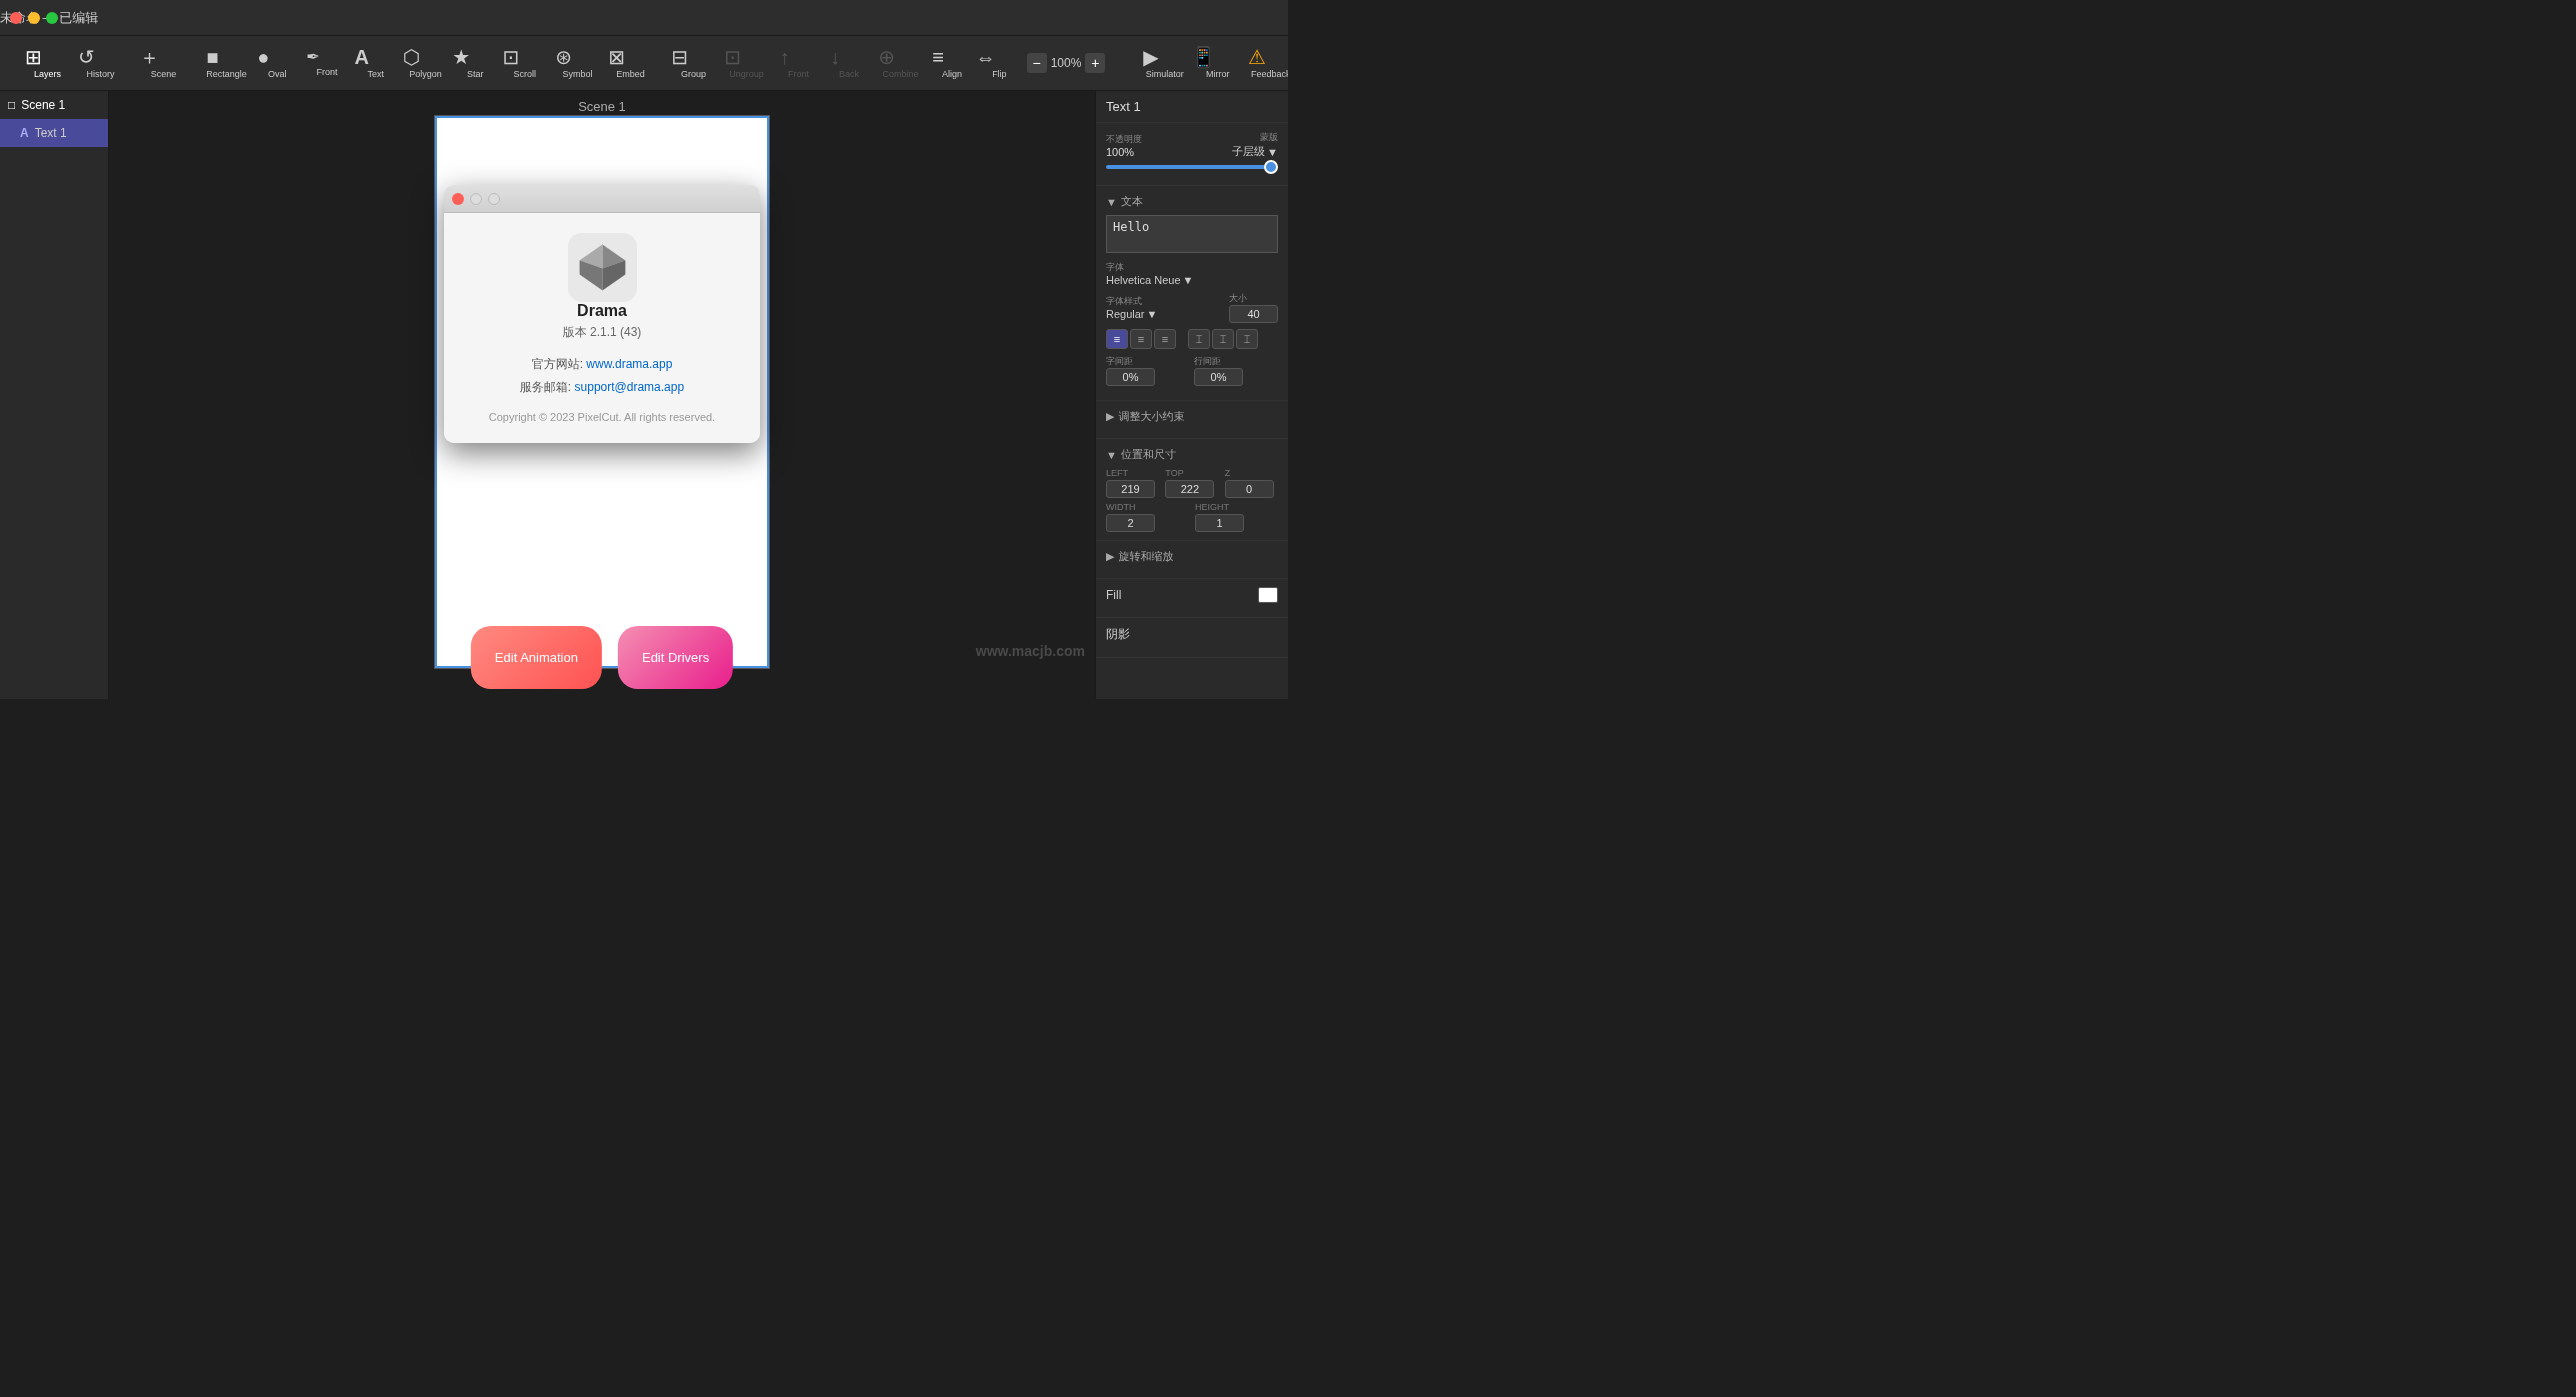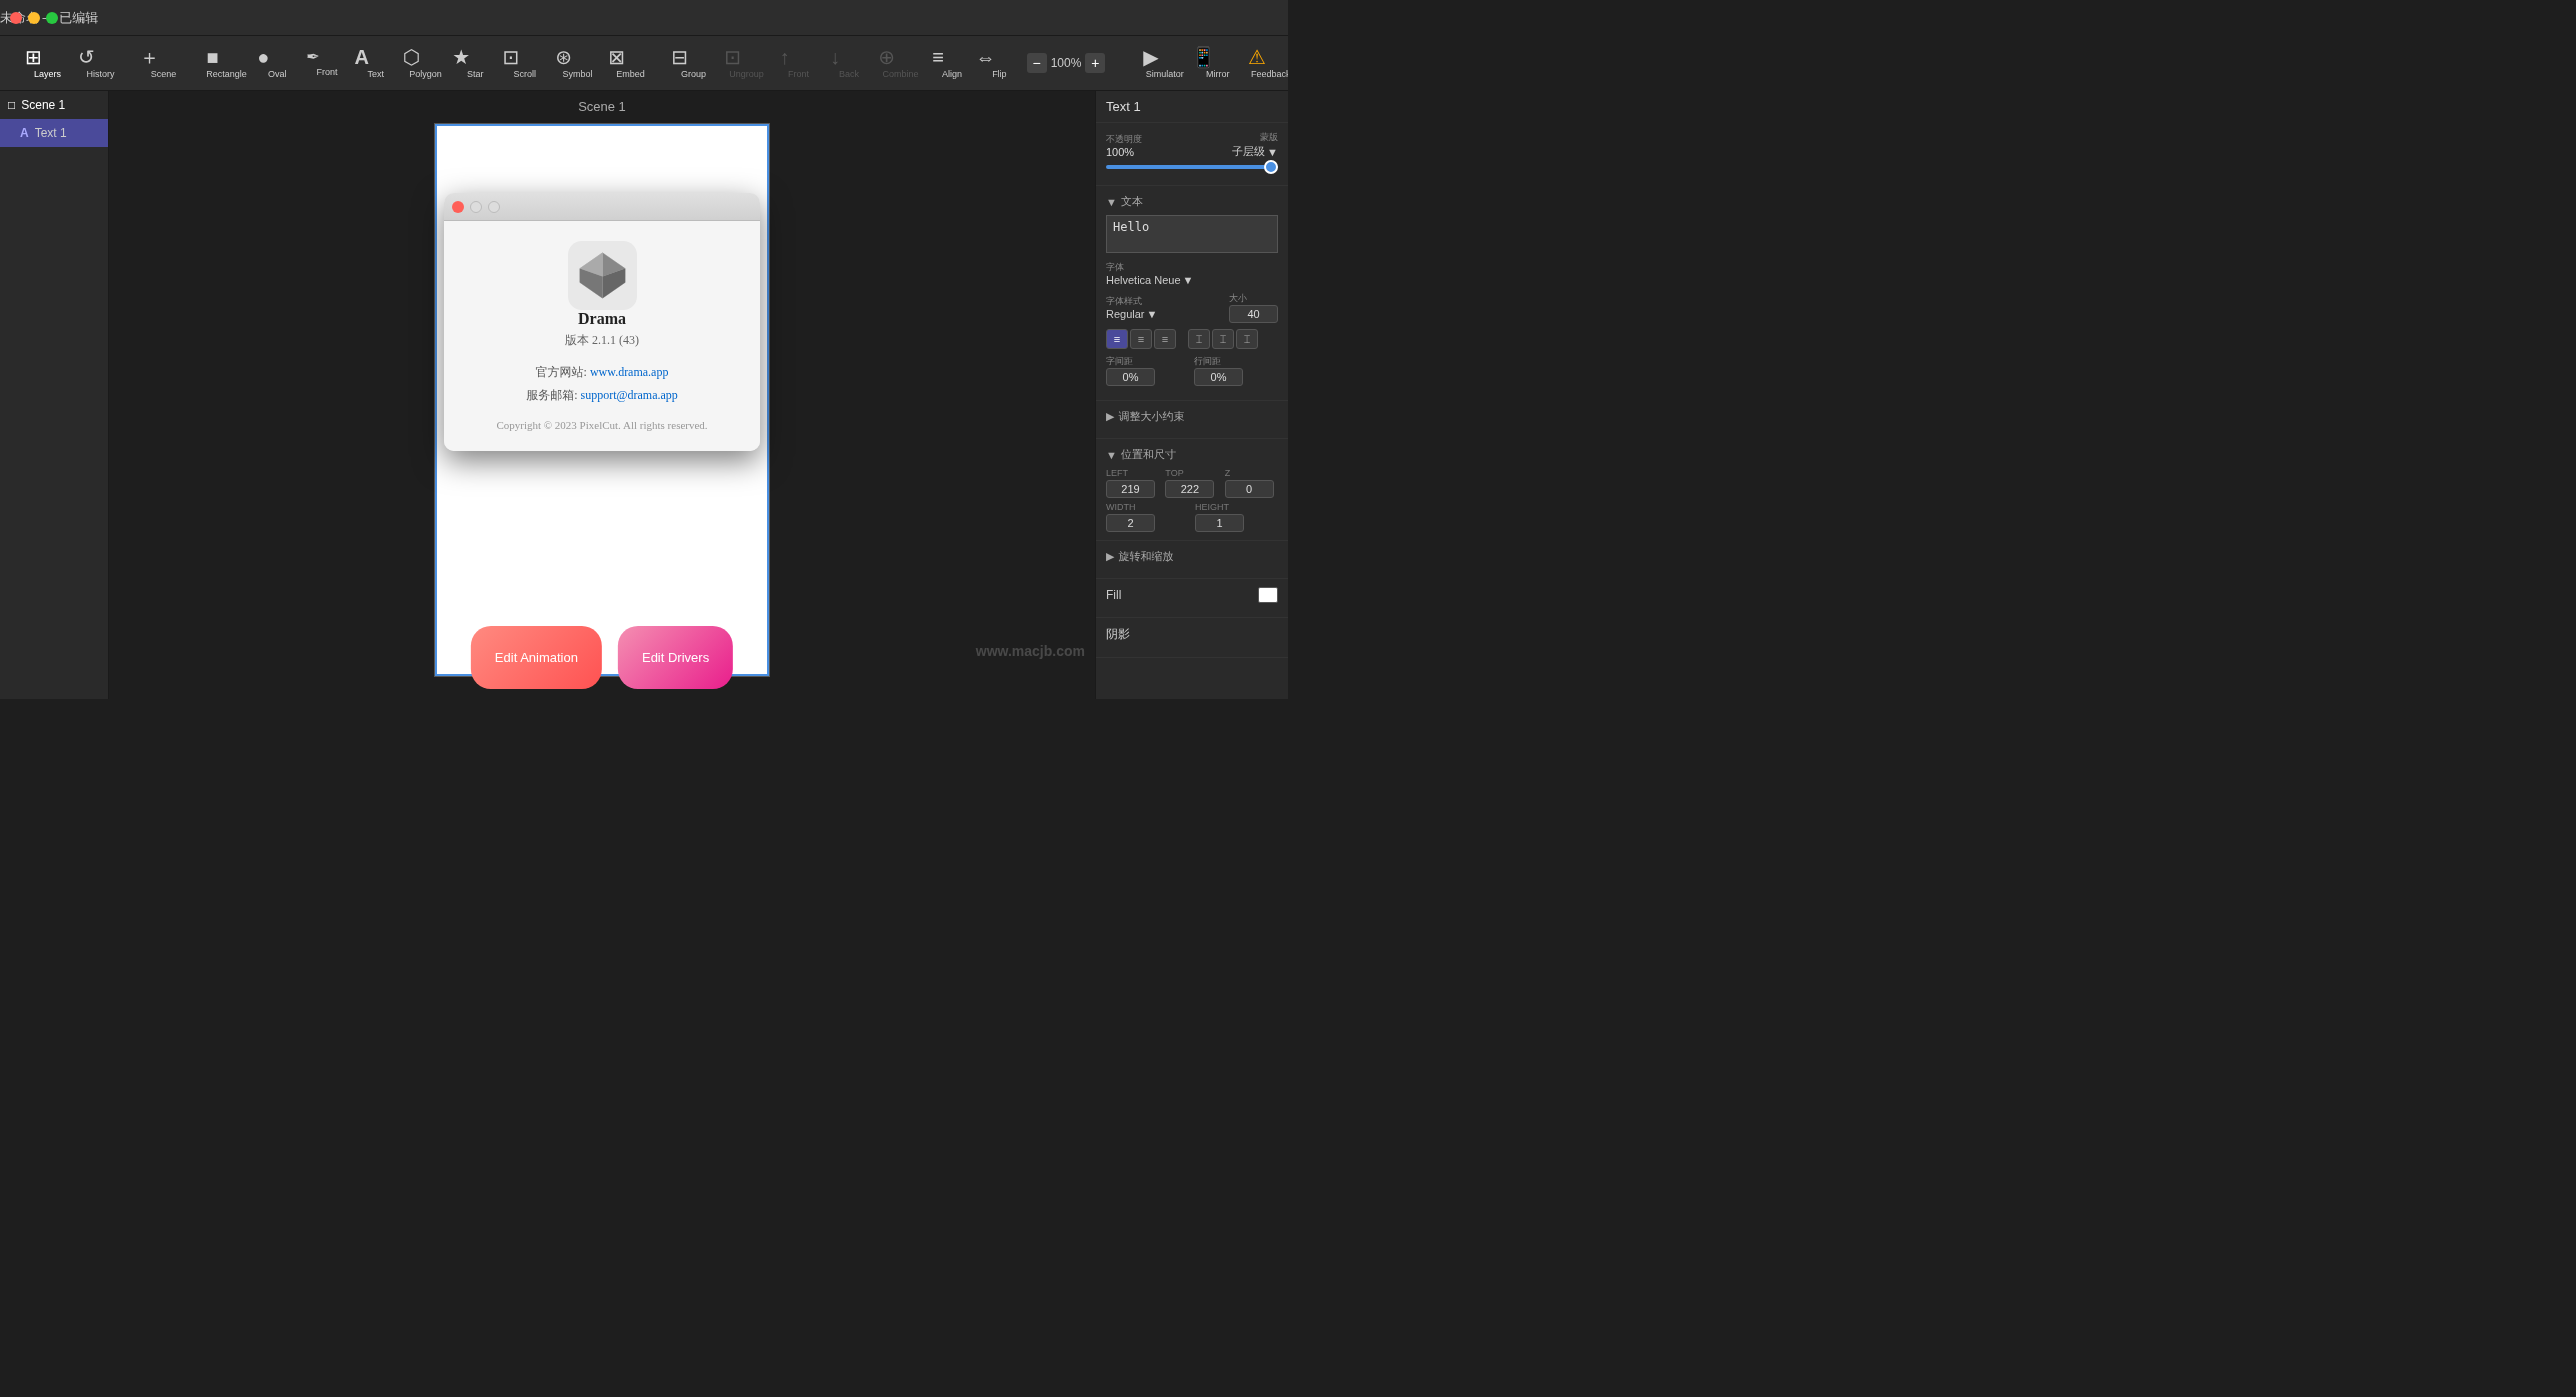--- a/index.html
+++ b/index.html
@@ -158,25 +158,24 @@
       position: absolute;
       top: 8px;
       left: 50%;
       transform: translateX(-50%);
       color: #aaa;
       font-size: 13px;
     }
     .canvas-frame {
       background: #fff;
       border: 1px solid #555;
-      margin-top: 32px;
+      margin-top: 24px;
       position: relative;
       width: 336px;
       height: 554px;
-      font-family: Liberation Serif, serif;
     }
     .canvas-selection-border {
       position: absolute;
       inset: 0;
       border: 2px solid #4a90e2;
       pointer-events: none;
     }
 
     
     .about-dialog {

